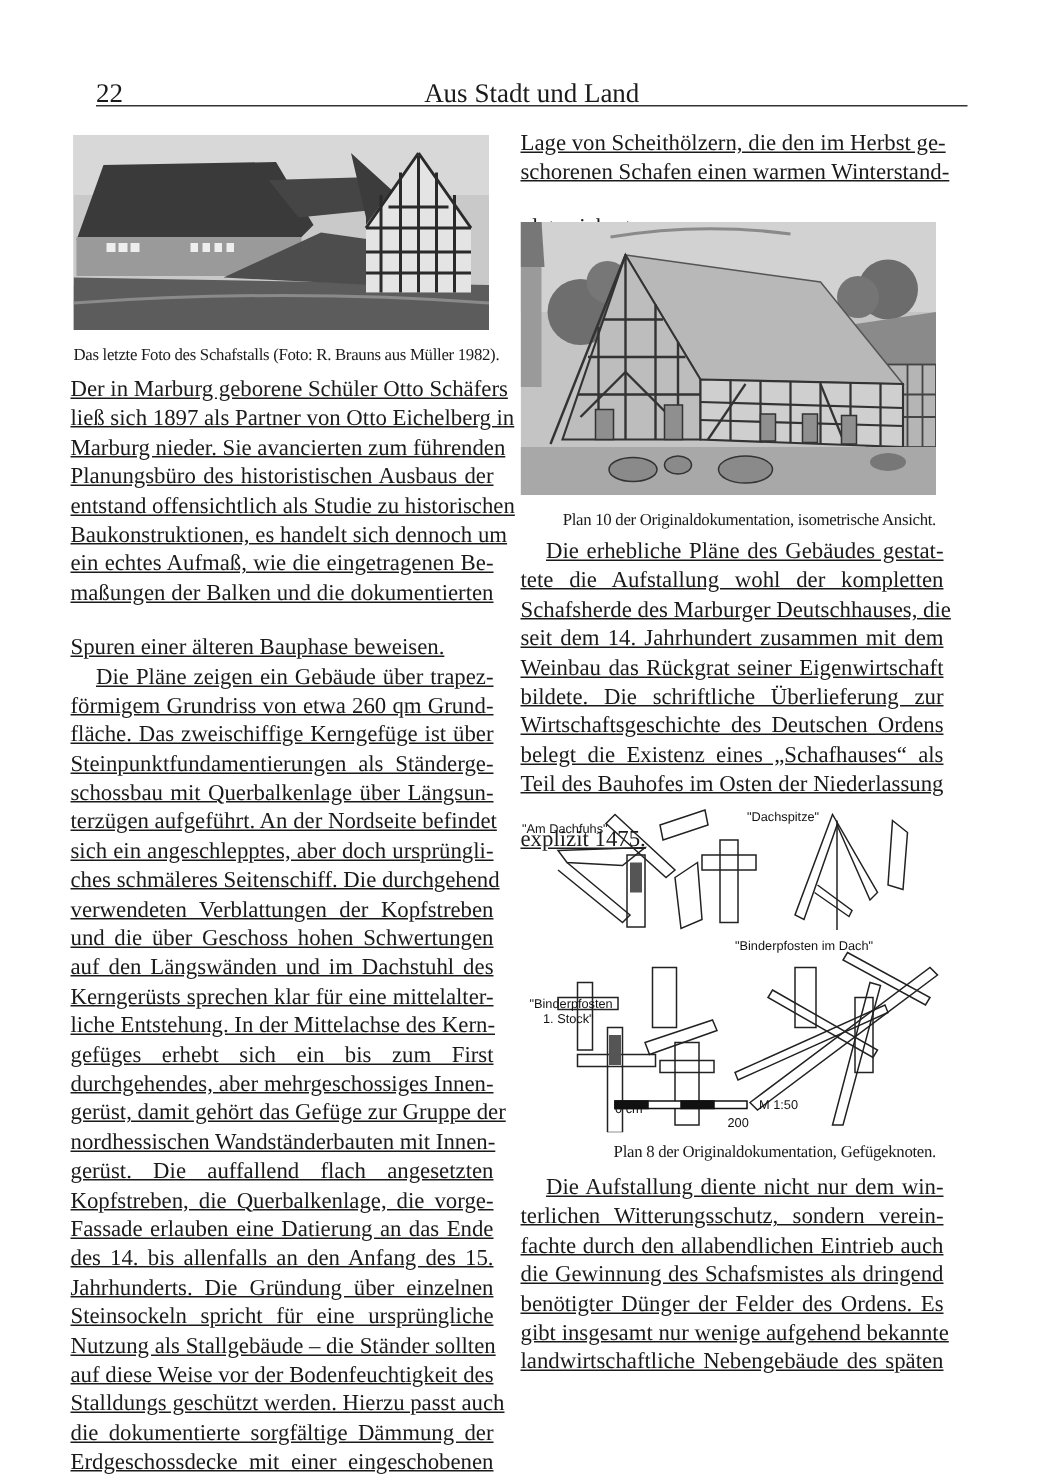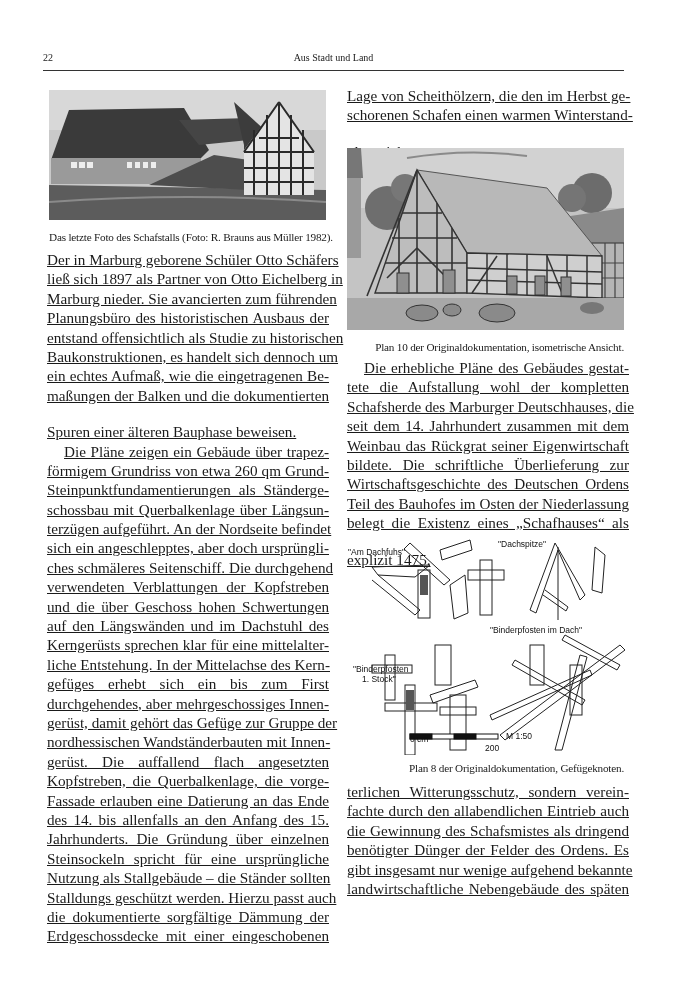--- a/index.html
+++ b/index.html
@@ -1,19 +1,19 @@
 <!DOCTYPE html>
 <html><head>
 <meta charset="utf-8">
 <style>
   html, body { margin:0; padding:0; background:#ffffff; }
   body { width:700px; height:988px; position:relative; overflow:hidden;
          font-family:"Liberation Serif", "DejaVu Serif", serif; color:#1a1a1a; }
-  .header { position:absolute; left:43px; top:52px; width:581px; height:18px;
-            border-bottom:1.5px solid #333; font-size:10px; }
+  .header { position:absolute; left:64px; top:52px; width:581px; height:18px;
+            border-bottom:1.5px solid #333; font-size:18px; }
   .header .pnum { position:absolute; left:0; top:0; }
   .header .ptitle { position:absolute; left:0; right:0; text-align:center; top:0; }
   .col { position:absolute; font-size:15.2px; line-height:19.4px; text-align:justify; }
   .col p { margin:0; }
   .col-left { left:47px; width:282px; }
   .col-right { left:347px; width:282px; }
   .photo { position:absolute; overflow:hidden; }
   .caption { position:absolute; font-size:11.2px; text-align:right; white-space:nowrap; letter-spacing:-0.2px; }
   .line { display:block; white-space:nowrap; text-align:justify; text-align-last:justify; height:19.4px;text-decoration:underline; }
   .line.last { text-align-last:left;margin-top:17px; }
@@ -78,20 +78,21 @@
     <span class="line">Planungsbüro des historistischen Ausbaus der</span>
     <span class="line">entstand offensichtlich als Studie zu historischen</span>
     <span class="line">Baukonstruktionen, es handelt sich dennoch um</span>
     <span class="line">ein echtes Aufmaß, wie die eingetragenen Be-</span>
     <span class="line">maßungen der Balken und die dokumentierten</span>
     <span class="line last">Spuren einer älteren Bauphase beweisen.</span>
   </p>
   <p>
     <span class="line" style="padding-left:17px;">Die Pläne zeigen ein Gebäude über trapez-</span>
     <span class="line">förmigem Grundriss von etwa 260 qm Grund-</span>
+    <span class="line">fläche. Das zweischiffige Kerngefüge ist über</span>
     <span class="line">Steinpunktfundamentierungen als Ständerge-</span>
     <span class="line">schossbau mit Querbalkenlage über Längsun-</span>
     <span class="line">terzügen aufgeführt. An der Nordseite befindet</span>
     <span class="line">sich ein angeschlepptes, aber doch ursprüngli-</span>
     <span class="line">ches schmäleres Seitenschiff. Die durchgehend</span>
     <span class="line">verwendeten Verblattungen der Kopfstreben</span>
     <span class="line">und die über Geschoss hohen Schwertungen</span>
     <span class="line">auf den Längswänden und im Dachstuhl des</span>
     <span class="line">Kerngerüsts sprechen klar für eine mittelalter-</span>
     <span class="line">liche Entstehung. In der Mittelachse des Kern-</span>
@@ -99,20 +100,21 @@
     <span class="line">durchgehendes, aber mehrgeschossiges Innen-</span>
     <span class="line">gerüst, damit gehört das Gefüge zur Gruppe der</span>
     <span class="line">nordhessischen Wandständerbauten mit Innen-</span>
     <span class="line">gerüst. Die auffallend flach angesetzten</span>
     <span class="line">Kopfstreben, die Querbalkenlage, die vorge-</span>
     <span class="line">Fassade erlauben eine Datierung an das Ende</span>
     <span class="line">des 14. bis allenfalls an den Anfang des 15.</span>
     <span class="line">Jahrhunderts. Die Gründung über einzelnen</span>
     <span class="line">Steinsockeln spricht für eine ursprüngliche</span>
     <span class="line">Nutzung als Stallgebäude – die Ständer sollten</span>
+    <span class="line">auf diese Weise vor der Bodenfeuchtigkeit des</span>
     <span class="line">Stalldungs geschützt werden. Hierzu passt auch</span>
     <span class="line">die dokumentierte sorgfältige Dämmung der</span>
     <span class="line">Erdgeschossdecke mit einer eingeschobenen</span>
   </p>
 </div>
 
 <div class="col col-right" style="top:86px;">
   <p>
     <span class="line">Lage von Scheithölzern, die den im Herbst ge-</span>
     <span class="line">schorenen Schafen einen warmen Winterstand-</span>
@@ -193,22 +195,22 @@
 
 <div class="col col-right" style="top:358px;">
   <p>
     <span class="line" style="padding-left:17px;">Die erhebliche Pläne des Gebäudes gestat-</span>
     <span class="line">tete die Aufstallung wohl der kompletten</span>
     <span class="line">Schafsherde des Marburger Deutschhauses, die</span>
     <span class="line">seit dem 14. Jahrhundert zusammen mit dem</span>
     <span class="line">Weinbau das Rückgrat seiner Eigenwirtschaft</span>
     <span class="line">bildete. Die schriftliche Überlieferung zur</span>
     <span class="line">Wirtschaftsgeschichte des Deutschen Ordens</span>
+    <span class="line">belegt die Existenz eines „Schafhauses“ als</span>
     <span class="line">Teil des Bauhofes im Osten der Niederlassung</span>
-    <span class="line">belegt die Existenz eines „Schafhauses“ als</span>
     <span class="line last">explizit 1475.</span>
   </p>
 </div>
 
 <div class="photo" style="left:340px; top:535px; width:300px; height:220px;">
   <svg width="300" height="220" viewBox="0 0 300 220">
     <g stroke="#222" stroke-width="1" fill="none">
 
       <path d="M32 32 L90 30 L75 42 L38 40 Z"></path>
       <path d="M38 40 L80 75 L75 80 L32 45"></path>
@@ -259,20 +261,21 @@
   <div class="dlabel" style="left:13px; top:130px;">"Binderpfosten</div>
   <div class="dlabel" style="left:22px; top:140px;">1. Stock"</div>
   <div class="dlabel" style="left:70px; top:200px;text-align:right;">0 cm</div>
   <div class="dlabel" style="left:145px; top:209px;">200</div>
   <div class="dlabel" style="left:166px; top:197px;">M 1:50</div>
 </div>
 <div class="caption" style="left:347px; top:762px; width:277px;">Plan 8 der Originaldokumentation, Gefügeknoten.</div>
 
 <div class="col col-right" style="top:782px;">
   <p>
+    <span class="line" style="padding-left:17px;">Die Aufstallung diente nicht nur dem win-</span>
     <span class="line">terlichen Witterungsschutz, sondern verein-</span>
     <span class="line">fachte durch den allabendlichen Eintrieb auch</span>
     <span class="line">die Gewinnung des Schafsmistes als dringend</span>
     <span class="line">benötigter Dünger der Felder des Ordens. Es</span>
     <span class="line">gibt insgesamt nur wenige aufgehend bekannte</span>
     <span class="line">landwirtschaftliche Nebengebäude des späten</span>
   </p>
 </div>
 
 </body></html>

